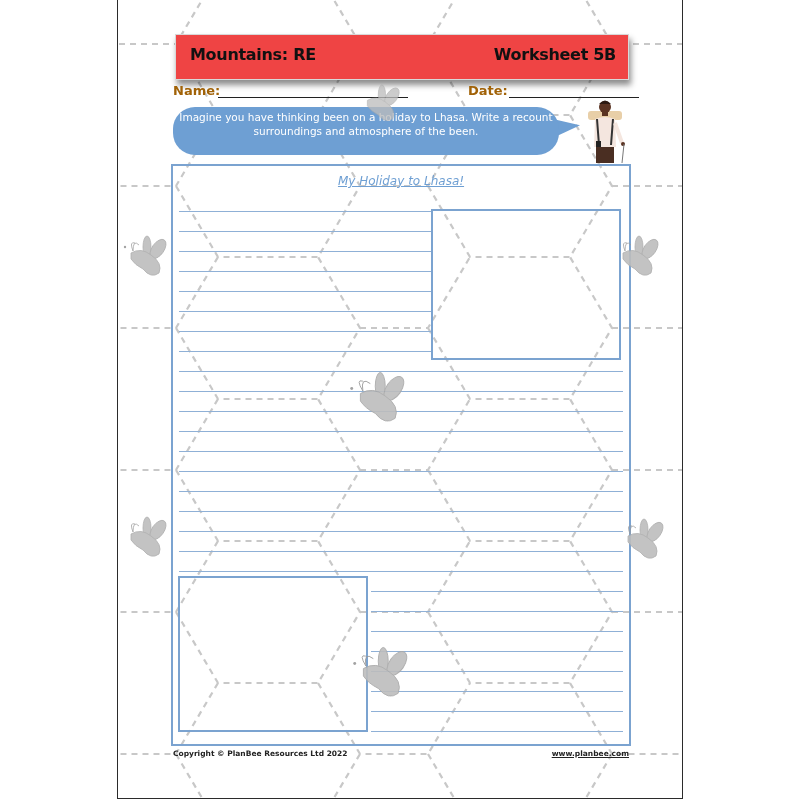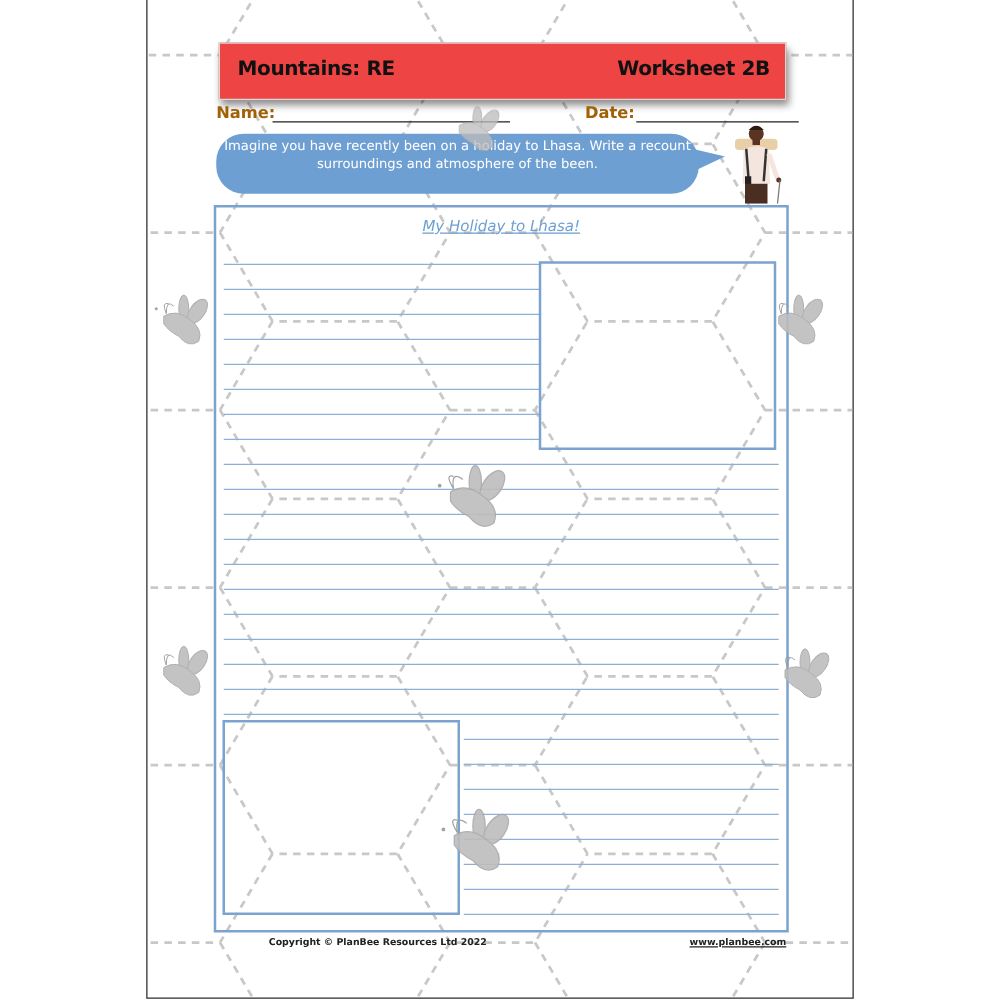--- a/index.html
+++ b/index.html
@@ -56,21 +56,21 @@
   }
   .rule { position: absolute; height: 1px; background: #8fb0d6; }
   .img-box {
     position: absolute; border: 2px solid #7ba3d0; background: transparent;
   }
   .bee { position: absolute; opacity: 0.9; }
   .footer-left, .footer-right {
     position: absolute; top: 750px; font-family: "DejaVu Sans", sans-serif;
     font-weight: bold; font-size: 7.5px; color: #222;
   }
-  .footer-left { left: 55px; margin-left: 42px; }
+  .footer-left { left: 55px; }
   .footer-right { right: 53px; text-decoration: underline; }
 </style>
 </head>
 <body>
 
 <div class="page">
 
   <svg class="hex-bg" viewBox="0 0 564 800">
     <g fill="none" stroke="#c8c8c8" stroke-width="2.2" stroke-dasharray="6,5">
 
@@ -78,34 +78,34 @@
       <path d="M 100 116 L 58 187 L -10 187 M 58 187 L 100 258 L 200 258 L 242 187 L 200 116 M 242 187 L 310 187 L 352 116 M 310 187 L 352 258 L 452 258 L 494 187 L 452 116 M 494 187 L 574 187"></path>
       <path d="M 100 258 L 58 329 L -10 329 M 58 329 L 100 400 L 200 400 L 242 329 L 200 258 M 242 329 L 310 329 L 352 258 M 310 329 L 352 400 L 452 400 L 494 329 L 452 258 M 494 329 L 574 329"></path>
       <path d="M 100 400 L 58 471 L -10 471 M 58 471 L 100 542 L 200 542 L 242 471 L 200 400 M 242 471 L 310 471 L 352 400 M 310 471 L 352 542 L 452 542 L 494 471 L 452 400 M 494 471 L 574 471"></path>
       <path d="M 100 542 L 58 613 L -10 613 M 58 613 L 100 684 L 200 684 L 242 613 L 200 542 M 242 613 L 310 613 L 352 542 M 310 613 L 352 684 L 452 684 L 494 613 L 452 542 M 494 613 L 574 613"></path>
       <path d="M 100 684 L 58 755 L -10 755 M 58 755 L 100 826 M 200 684 L 242 755 L 310 755 L 352 684 M 242 755 L 200 826 M 310 755 L 352 826 M 452 684 L 494 755 L 574 755 M 494 755 L 452 826"></path>
     </g>
   </svg>
 
   <div class="header-box">
     <span class="header-title">Mountains: RE</span>
-    <span class="header-sheet">Worksheet 2B</span>
+    <span class="header-sheet">Worksheet 5B</span>
   </div>
 
   <div class="name-row">
     <span class="name-label">Name:</span>
     <div class="name-line"></div>
     <span class="date-label">Date:</span>
     <div class="date-line"></div>
   </div>
 
   <div class="bubble-tail"></div>
   <div class="bubble">
     <div class="bubble-text">
-      <div>Imagine you have recently been on a holiday to Lhasa. Write a recount</div>
+      <div>Imagine you have thinking been on a holiday to Lhasa. Write a recount</div>
       <div>surroundings and atmosphere of the been.</div>
     </div>
   </div>
 
   <svg class="hiker" viewBox="0 0 56 66">
     <rect x="10" y="14" width="34" height="9" rx="3" fill="#e8cfa8"></rect>
     <circle cx="27" cy="10" r="6" fill="#5a3322"></circle>
     <path d="M21 7 Q27 0 33 7 Z" fill="#2d1a12"></path>
     <rect x="24" y="15" width="6" height="4" fill="#5a3322"></rect>
     <path d="M17 22 Q27 18 37 22 L38 50 L16 50 Z" fill="#f4e6df"></path>

